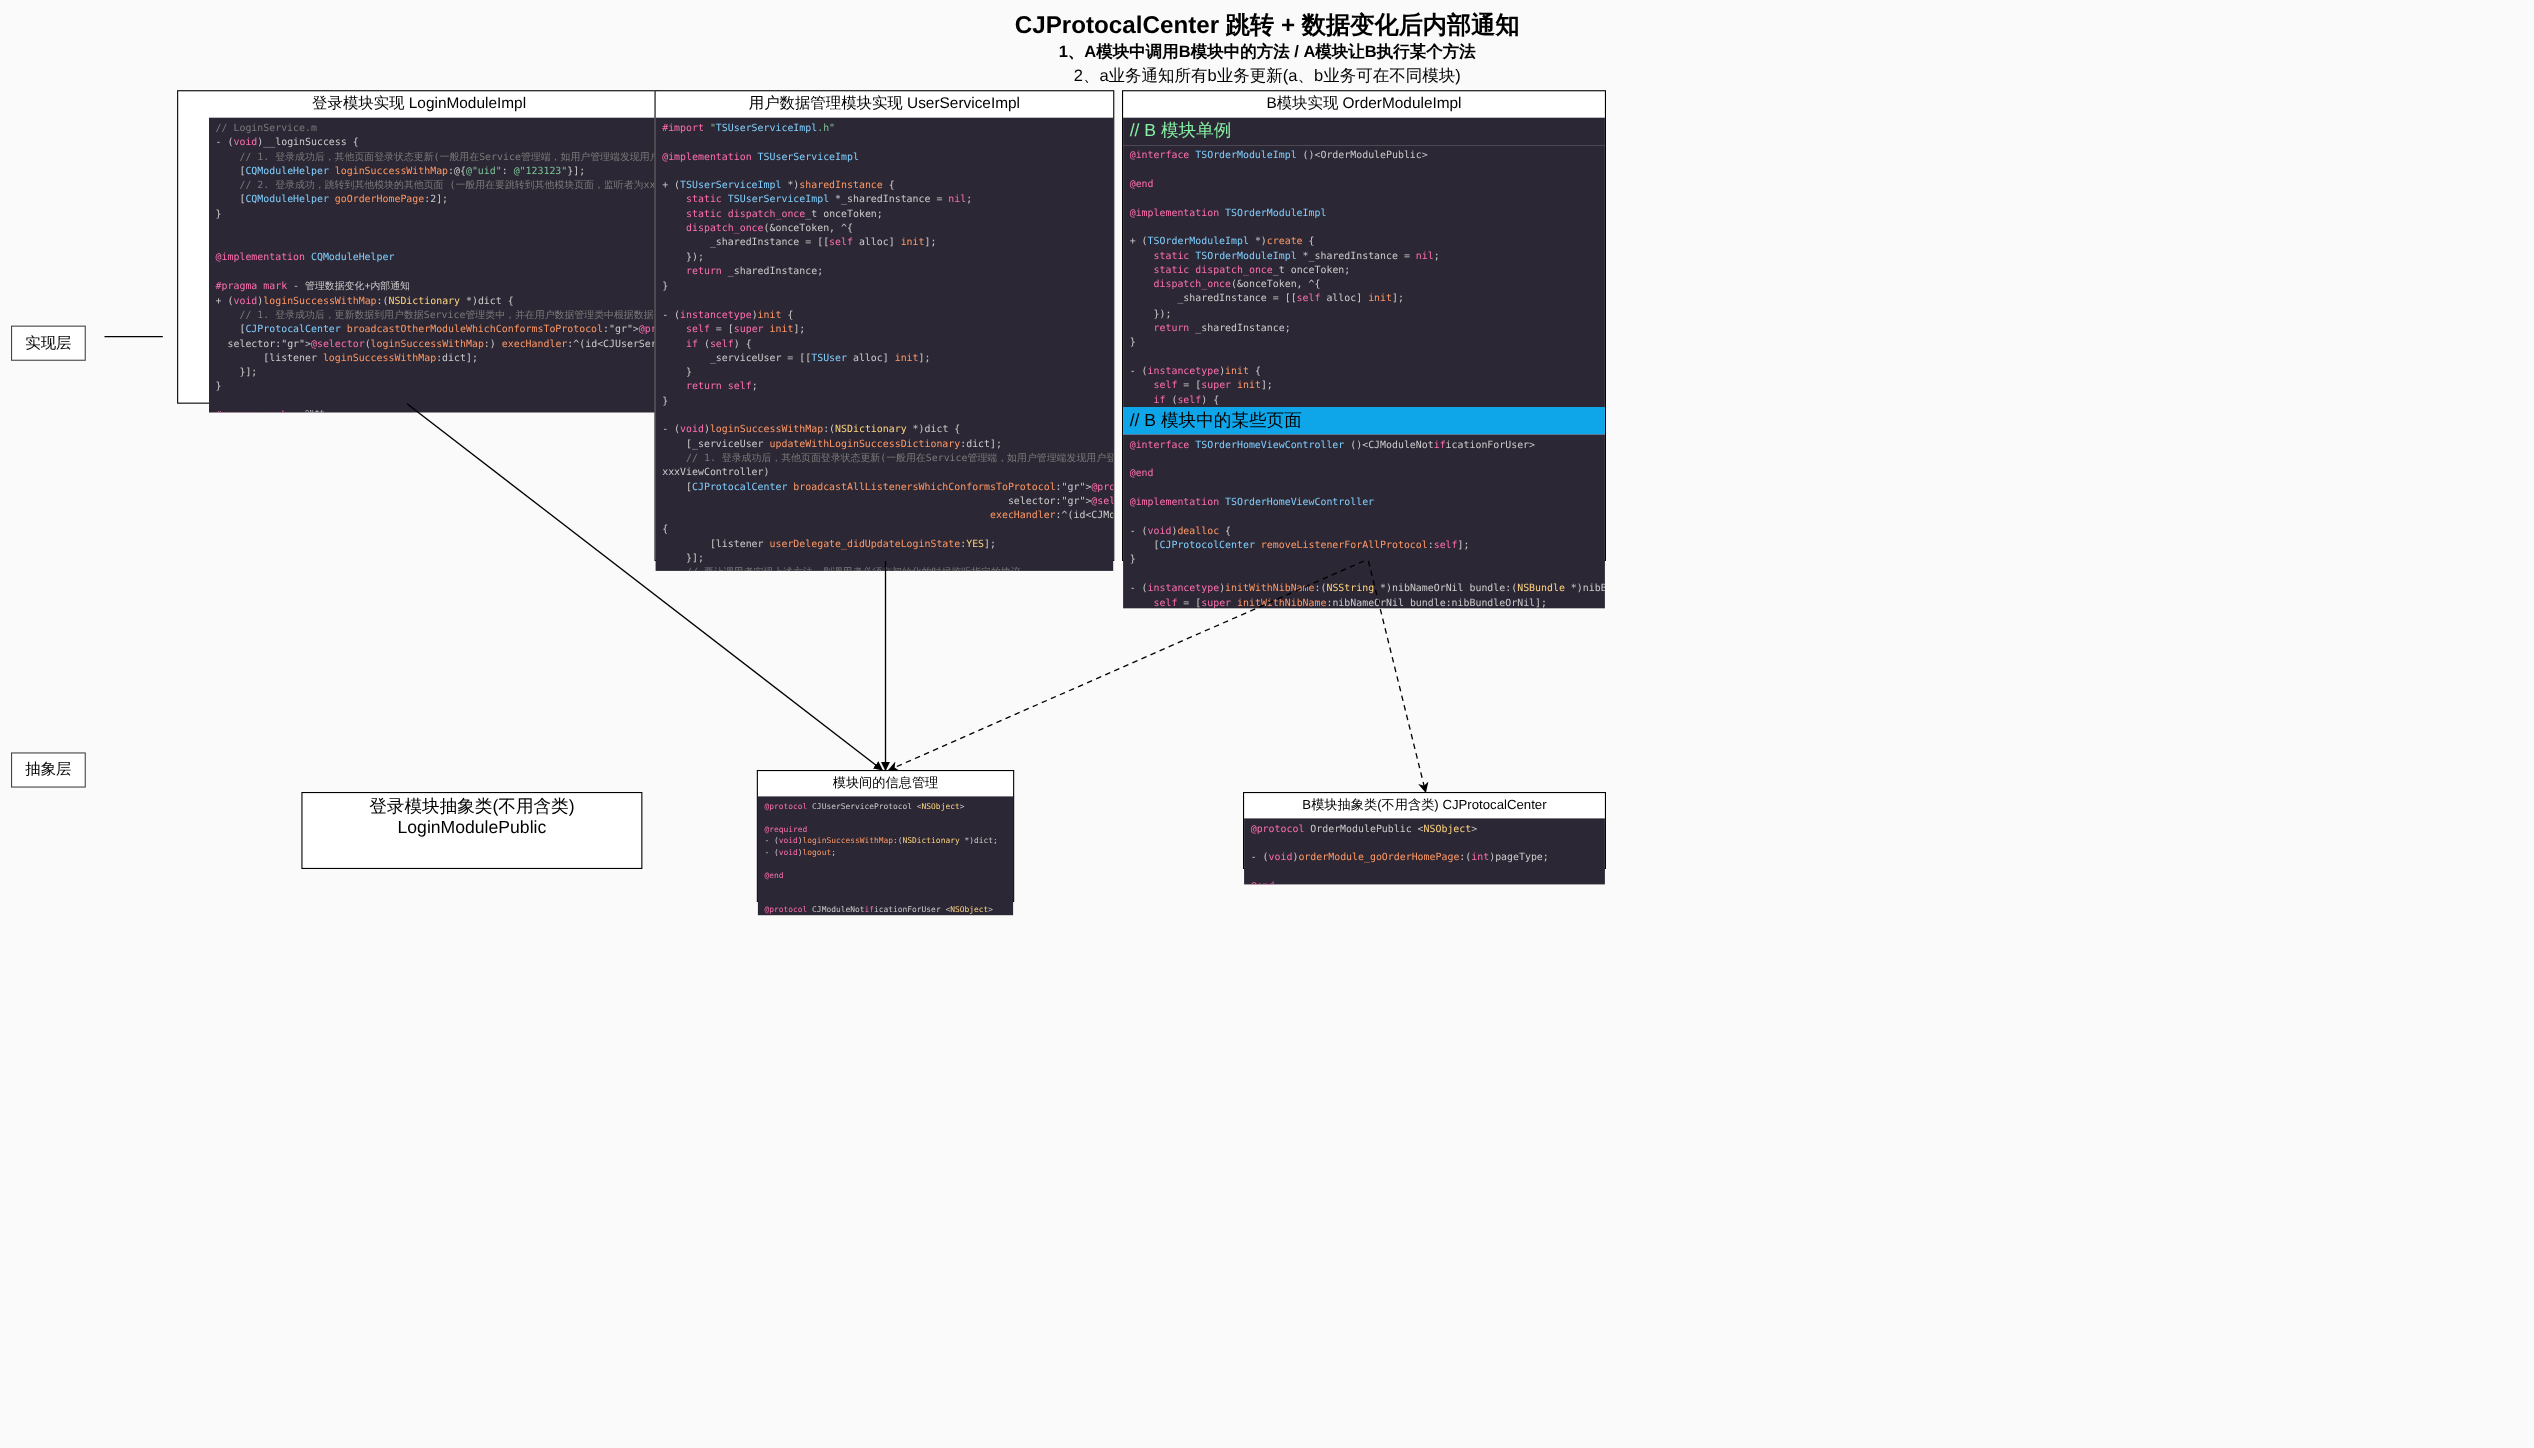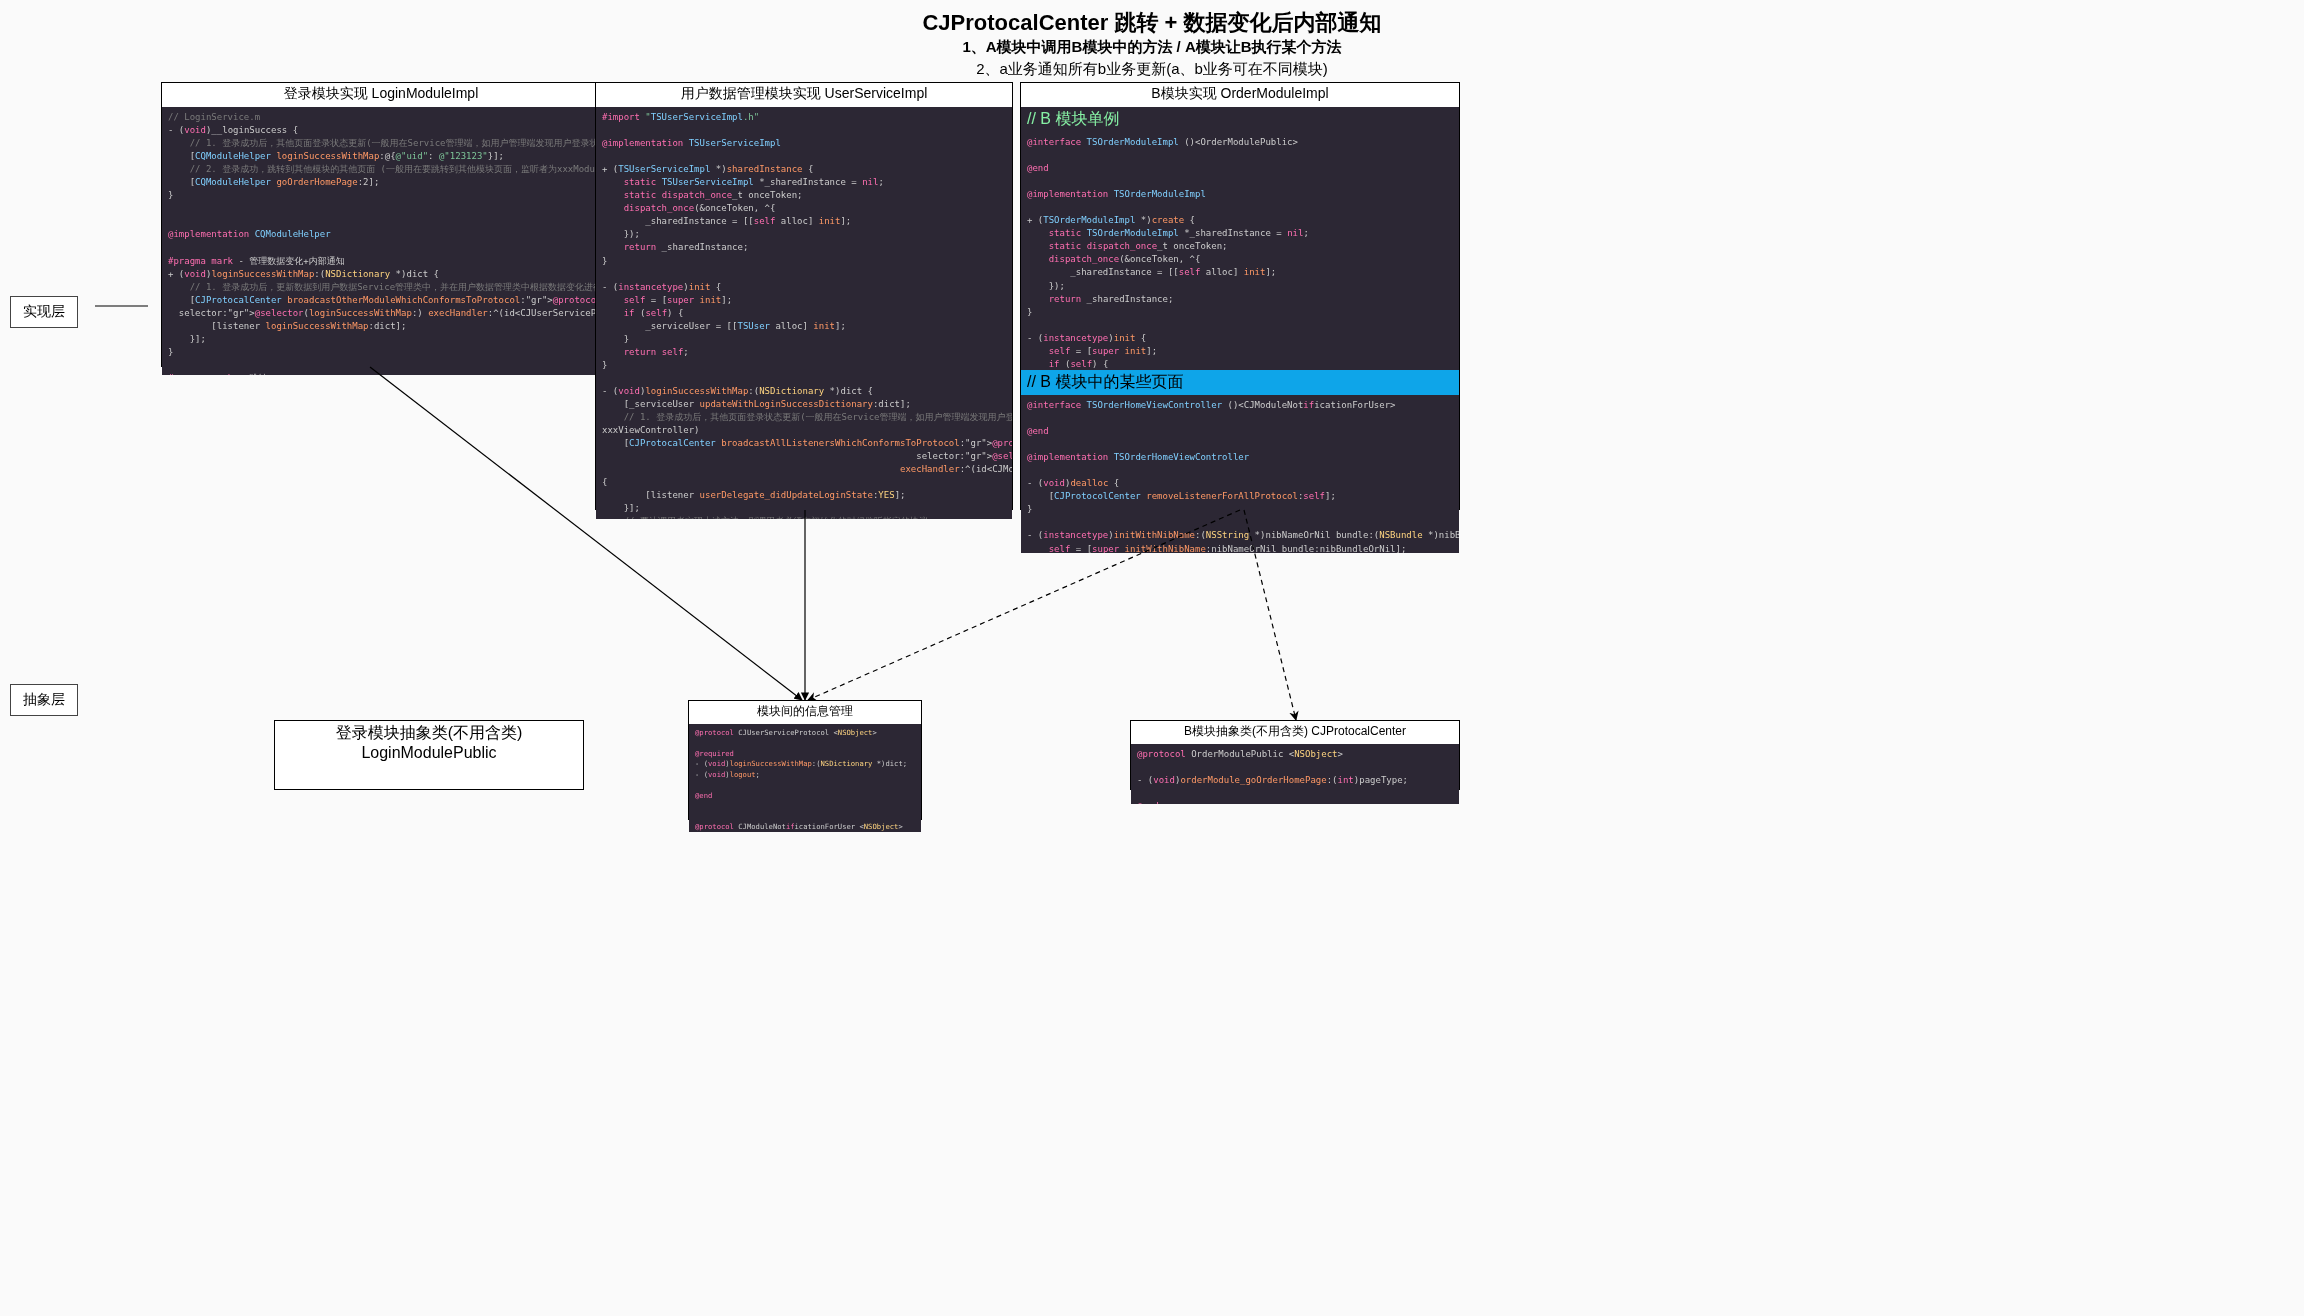--- a/index.html
+++ b/index.html
@@ -30,21 +30,21 @@
 
   <div class="title">CJProtocalCenter 跳转 + 数据变化后内部通知</div>
   <div class="subtitle">1、A模块中调用B模块中的方法 / A模块让B执行某个方法</div>
   <div class="subtitle2">2、a业务通知所有b业务更新(a、b业务可在不同模块)</div>
 
   <div class="layerlabel" style="left:10px; top:296px;">实现层</div>
   <div class="layerlabel" style="left:10px; top:684px;">抽象层</div>
 
   <div class="box" style="left:161px; top:82px; width:440px; height:285px;">
     <div class="box-title">登录模块实现 LoginModuleImpl</div>
-    <div class="code" id="codeA" style="height:260px;"><span class="cmt">// LoginService.m</span>
+    <div class="code" id="codeA" style="height:260px;margin-left:28px;"><span class="cmt">// LoginService.m</span>
 - (<span class="kw">void</span>)__loginSuccess {
 <span class="cmt">    // 1. 登录成功后，其他页面登录状态更新(一般用在Service管理端，如用户管理端发现用户登录状态变化，监听者一般为xxxViewController)</span>
     [<span class="id">CQModuleHelper</span> <span class="sel">loginSuccessWithMap</span>:@{<span class="str">@"uid"</span>: <span class="str">@"123123"</span>}];
 <span class="cmt">    // 2. 登录成功，跳转到其他模块的其他页面 (一般用在要跳转到其他模块页面，监听者为xxxModuleImpl单例)</span>
     [<span class="id">CQModuleHelper</span> <span class="sel">goOrderHomePage</span>:2];
 }
 
 
 <span class="kw">@implementation</span> <span class="id">CQModuleHelper</span>
 

